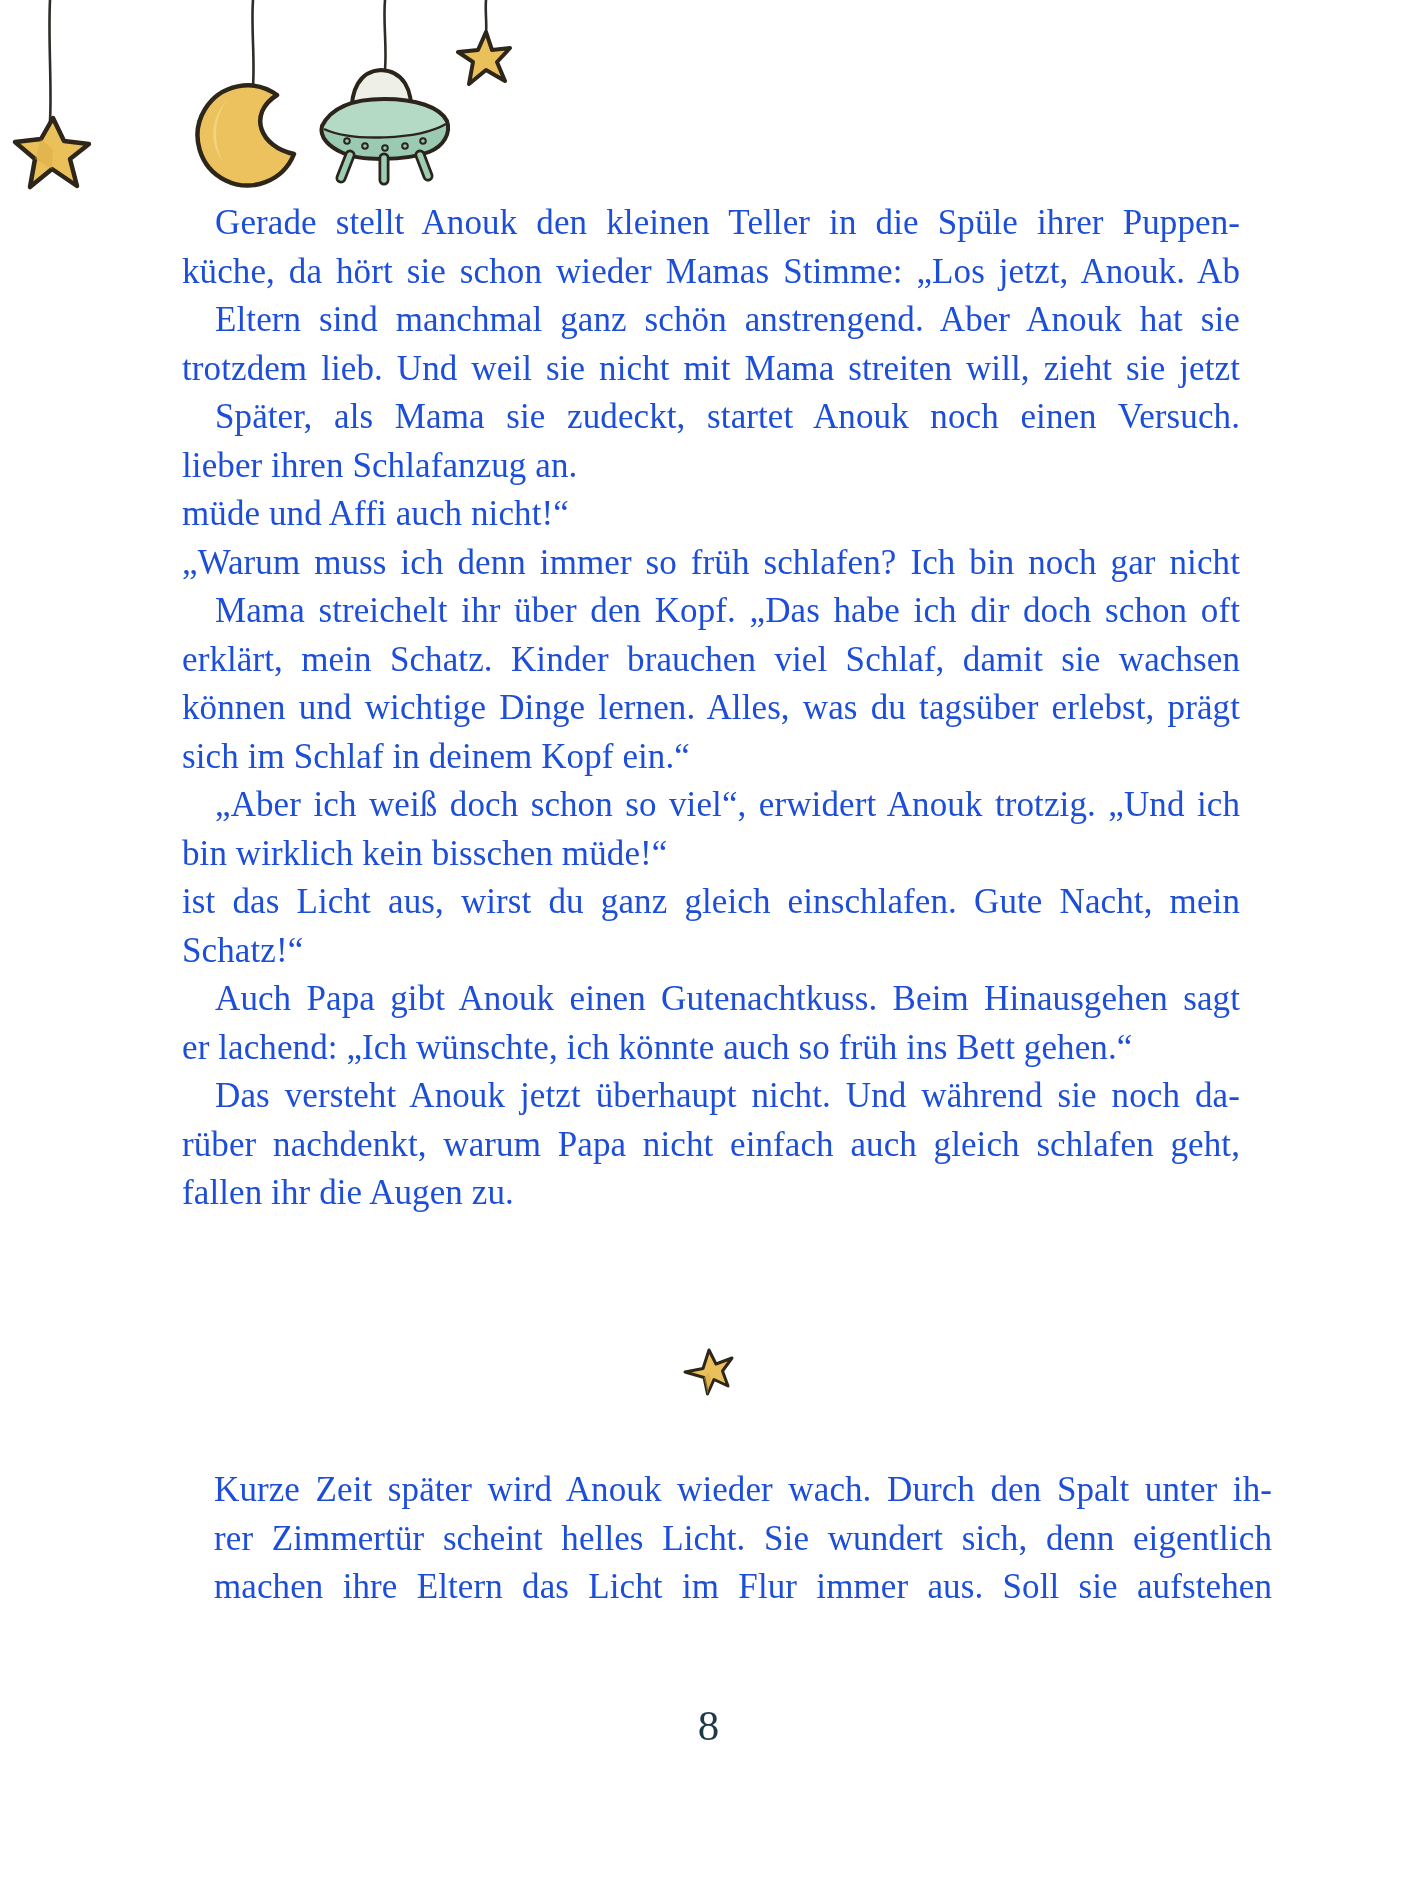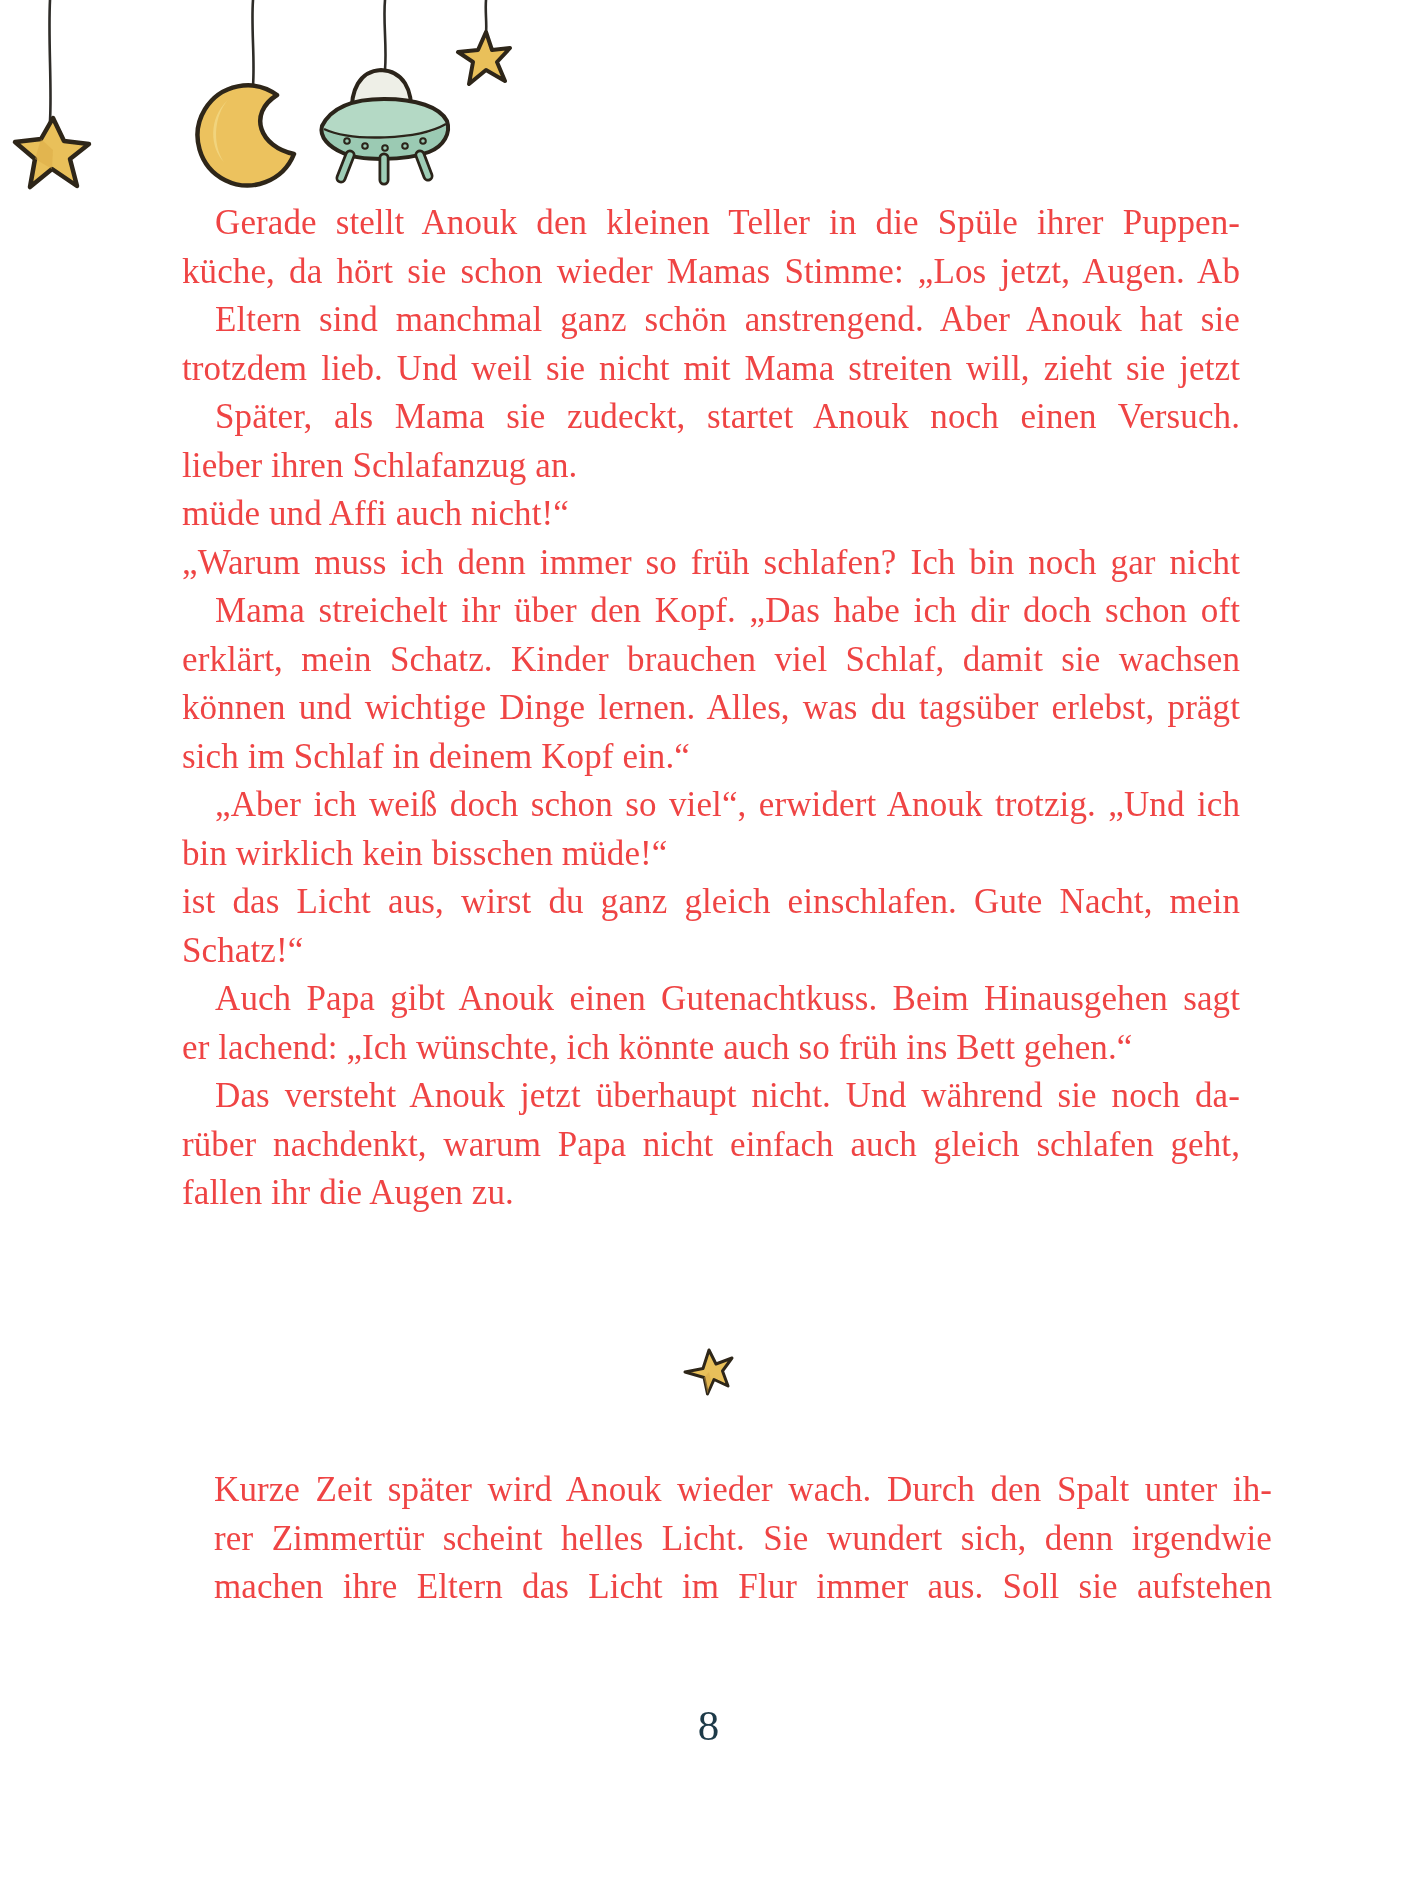--- a/index.html
+++ b/index.html
@@ -4,21 +4,21 @@
 <style>
   html,body { margin:0; padding:0; }
   body {
     width:1417px; height:1890px; background:#ffffff; position:relative;
     font-family:"Liberation Serif","DejaVu Serif",serif; overflow:hidden;
   }
   .page { position:absolute; inset:0; }
   .mobile-svg { position:absolute; left:0; top:0; }
   .textblock {
     position:absolute; left:182px; width:1058px;
-    font-size:35px; line-height:48.5px; color:#ef4444;
+    font-size:35px; line-height:48.5px; color:#1d4ed8;
     letter-spacing:0.1px;
   }
   #text-main { top:199px; }
   #text-second { top:1466px;margin-left:32px; }
   .line { height:48.5px; white-space:normal; text-align:left; }
   .line.j { text-align:justify; text-align-last:justify; }
   .line.indent { padding-left:33px; }
   .divider-svg { position:absolute; left:683px; top:1344px; }
   .page-number {
     position:absolute; left:0; right:0; top:1704px; text-align:center;
@@ -69,21 +69,21 @@
       </g>
     </g>
 
     <g>
       <path d="M486,32 L492,50 L510,48 L497,62 L505,81 L486,70 L469,84 L473,62 L458,52 L478,50 Z" fill="#e9c05a" stroke="#2e2619" stroke-width="4" stroke-linejoin="round"></path>
     </g>
   </svg>
 
   <main class="textblock" id="text-main">
       <div class="line j indent">Gerade stellt Anouk den kleinen Teller in die Spüle ihrer Puppen-</div>
-      <div class="line j">küche, da hört sie schon wieder Mamas Stimme: „Los jetzt, Augen. Ab</div>
+      <div class="line j">küche, da hört sie schon wieder Mamas Stimme: „Los jetzt, Anouk. Ab</div>
       <div class="line j indent">Eltern sind manchmal ganz schön anstrengend. Aber Anouk hat sie</div>
       <div class="line j">trotzdem lieb. Und weil sie nicht mit Mama streiten will, zieht sie jetzt</div>
       <div class="line j indent">Später, als Mama sie zudeckt, startet Anouk noch einen Versuch.</div>
       <div class="line">lieber ihren Schlafanzug an.</div>
       <div class="line">müde und Affi auch nicht!“</div>
       <div class="line j">„Warum muss ich denn immer so früh schlafen? Ich bin noch gar nicht</div>
       <div class="line j indent">Mama streichelt ihr über den Kopf. „Das habe ich dir doch schon oft</div>
       <div class="line j">erklärt, mein Schatz. Kinder brauchen viel Schlaf, damit sie wachsen</div>
       <div class="line j">können und wichtige Dinge lernen. Alles, was du tagsüber erlebst, prägt</div>
       <div class="line">sich im Schlaf in deinem Kopf ein.“</div>
@@ -98,19 +98,19 @@
       <div class="line">fallen ihr die Augen zu.</div>
     </main>
 
   <svg class="divider-svg" width="52" height="52" viewBox="0 0 52 52">
     <path d="M2,28 L20,24.5 L26,6 L33,20 L49,14 L39.5,27 L45,42 L31,35.5 L24.5,50 L21,33.5 Z" fill="#e9c05a" stroke="#2e2619" stroke-width="3" stroke-linejoin="round"></path>
     <path d="M24.5,50 L21,33.5 L26,28 L28,36 Z" fill="#d9a843" opacity="0.5"></path>
   </svg>
 
   <main class="textblock" id="text-second">
       <div class="line j">Kurze Zeit später wird Anouk wieder wach. Durch den Spalt unter ih-</div>
-      <div class="line j">rer Zimmertür scheint helles Licht. Sie wundert sich, denn irgendwie</div>
+      <div class="line j">rer Zimmertür scheint helles Licht. Sie wundert sich, denn eigentlich</div>
       <div class="line j">machen ihre Eltern das Licht im Flur immer aus. Soll sie aufstehen</div>
     </main>
 
   <div class="page-number">8</div>
 
 </div>
 
 </body></html>

